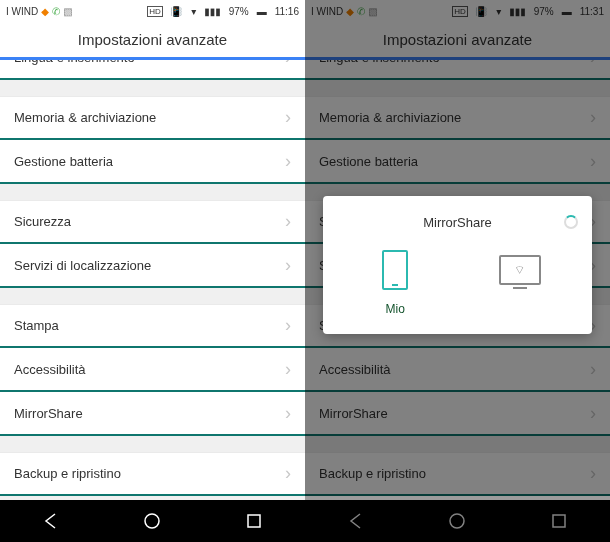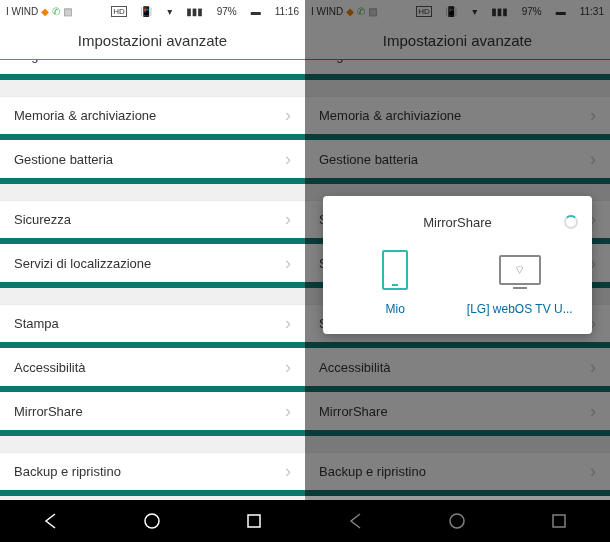--- a/index.html
+++ b/index.html
@@ -3,45 +3,45 @@
 <meta charset="utf-8">
 <style>
   * { margin: 0; padding: 0; box-sizing: border-box; }
   body { font-family: -apple-system, "Helvetica Neue", Arial, sans-serif; background: #fff; width: 610px; height: 542px; overflow: hidden; }
   .container { display: flex; width: 610px; height: 542px; }
   .screen { width: 305px; height: 542px; position: relative; background: #f0f0f0; display: flex; flex-direction: column; }
   .screen.right { background: #f0f0f0; }
   .screen.right .dim { position: absolute; inset: 0; background: rgba(0,0,0,0.35); z-index: 10; }
   .statusbar { height: 22px; background: #fff; display: flex; align-items: center; justify-content: space-between; padding: 0 6px; font-size: 10px; color: #333; position: relative; z-index: 2; }
   .sb-left { display: flex; align-items: center; gap: 3px; }
-  .sb-right { display: flex; align-items: center; gap: 14px; }
+  .sb-right { display: flex; align-items: center; gap: 8px; }
   .sb-icon { display: inline-block; }
   .carrier { font-size: 10px; font-weight: 500; }
-  .header { height: 38px; background: #fff; display: flex; align-items: center; justify-content: center; font-size: 15px; color: #333; border-bottom: 1px solid #3b82f6; position: relative; z-index: 2; }
+  .header { height: 38px; background: #fff; display: flex; align-items: center; justify-content: center; font-size: 15px; color: #333; border-bottom: 3px solid #3b82f6; position: relative; z-index: 2; }
   .list { flex: 1; overflow: hidden; position: relative; z-index: 2; }
   .section-gap { height: 16px; background: #f0f0f0; }
-  .row { height: 44px; background: #fff; display: flex; align-items: center; justify-content: space-between; padding: 0 14px; border-bottom: 6px solid #0f766e; font-size: 13px; color: #333; cursor: pointer; }
+  .row { height: 44px; background: #fff; display: flex; align-items: center; justify-content: space-between; padding: 0 14px; border-bottom: 2px solid #0f766e; font-size: 13px; color: #333; cursor: pointer; }
   .row.first { border-top: 1px solid #eaeaea; }
   .row.partial-top { margin-top: -24px; }
   .chev { color: #c8c8c8; font-size: 18px; }
   .navbar { height: 42px; background: #000; display: flex; align-items: center; justify-content: space-around; position: relative; z-index: 2; }
   .nav-btn { width: 60px; height: 100%; display: flex; align-items: center; justify-content: center; color: #fff; cursor: pointer; }
   .modal { position: absolute; left: 18px; right: 18px; top: 196px; background: #fff; border-radius: 4px; z-index: 20; padding: 14px 10px 18px 10px; box-shadow: 0 3px 12px rgba(0,0,0,0.3); }
   .modal-title-row { display: flex; align-items: center; justify-content: center; position: relative; height: 24px; margin-bottom: 14px; }
   .modal-title { font-size: 13px; color: #333; }
   .spinner { position: absolute; right: 4px; width: 14px; height: 14px; border: 2px solid #ddd; border-top-color: #2bb9b0; border-radius: 50%; }
   .modal-devices { display: flex; justify-content: space-around; }
   .device { width: 110px; display: flex; flex-direction: column; align-items: center; gap: 10px; cursor: pointer; }
   .device-icon { width: 44px; height: 44px; display: flex; align-items: center; justify-content: center; }
   .phone-icon { width: 26px; height: 40px; border: 2px solid #2bb9b0; border-radius: 2px; position: relative; }
   .phone-icon::after { content:""; position:absolute; bottom:2px; left:50%; transform:translateX(-50%); width:6px; height:2px; background:#2bb9b0; }
   .tv-icon { width: 42px; height: 30px; border: 2px solid #888; border-radius: 2px; position: relative; display:flex; align-items:center; justify-content:center; }
   .tv-stand { position:absolute; bottom:-6px; left:50%; transform:translateX(-50%); width:14px; height:4px; border-bottom: 2px solid #888; }
   .wifi-in-tv { font-size: 12px; color:#888; }
-  .device-label { font-size: 12px; color: #0369a1; text-align: center; white-space: nowrap; overflow: hidden; text-overflow: ellipsis; width: 100%; }
+  .device-label { font-size: 12px; color: #14532d; text-align: center; white-space: nowrap; overflow: hidden; text-overflow: ellipsis; width: 100%; }
   .screen.right .statusbar, .screen.right .header, .screen.right .list, .screen.right .navbar { filter: brightness(0.78); }
 </style>
 </head>
 <body>
 
 <div class="container">
 
   <div class="screen left">
     <div class="statusbar">
       <div class="sb-left">
@@ -219,19 +219,18 @@
             </div>
           <div class="device-label">Mio</div>
         </div>
         <div class="device">
           <div class="device-icon">
             <div class="tv-icon">
               <span class="wifi-in-tv">⌔</span>
               <div class="tv-stand"></div>
             </div>
           </div>
-          <div class="device-label">[LG] webOS TV U...</div>
         </div>
       </div>
     </div>
   </div>
 
 </div>
 
 </body></html>

